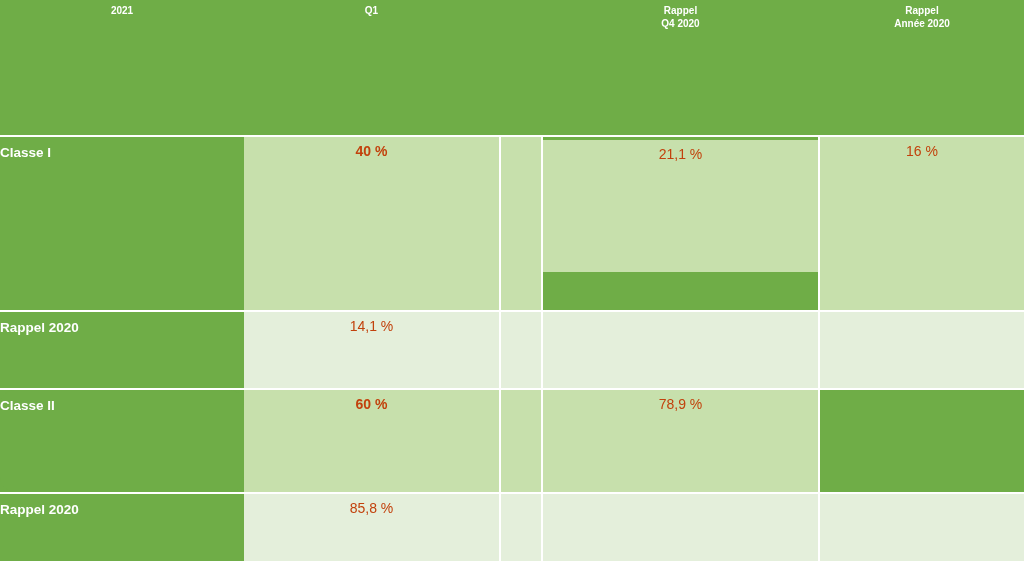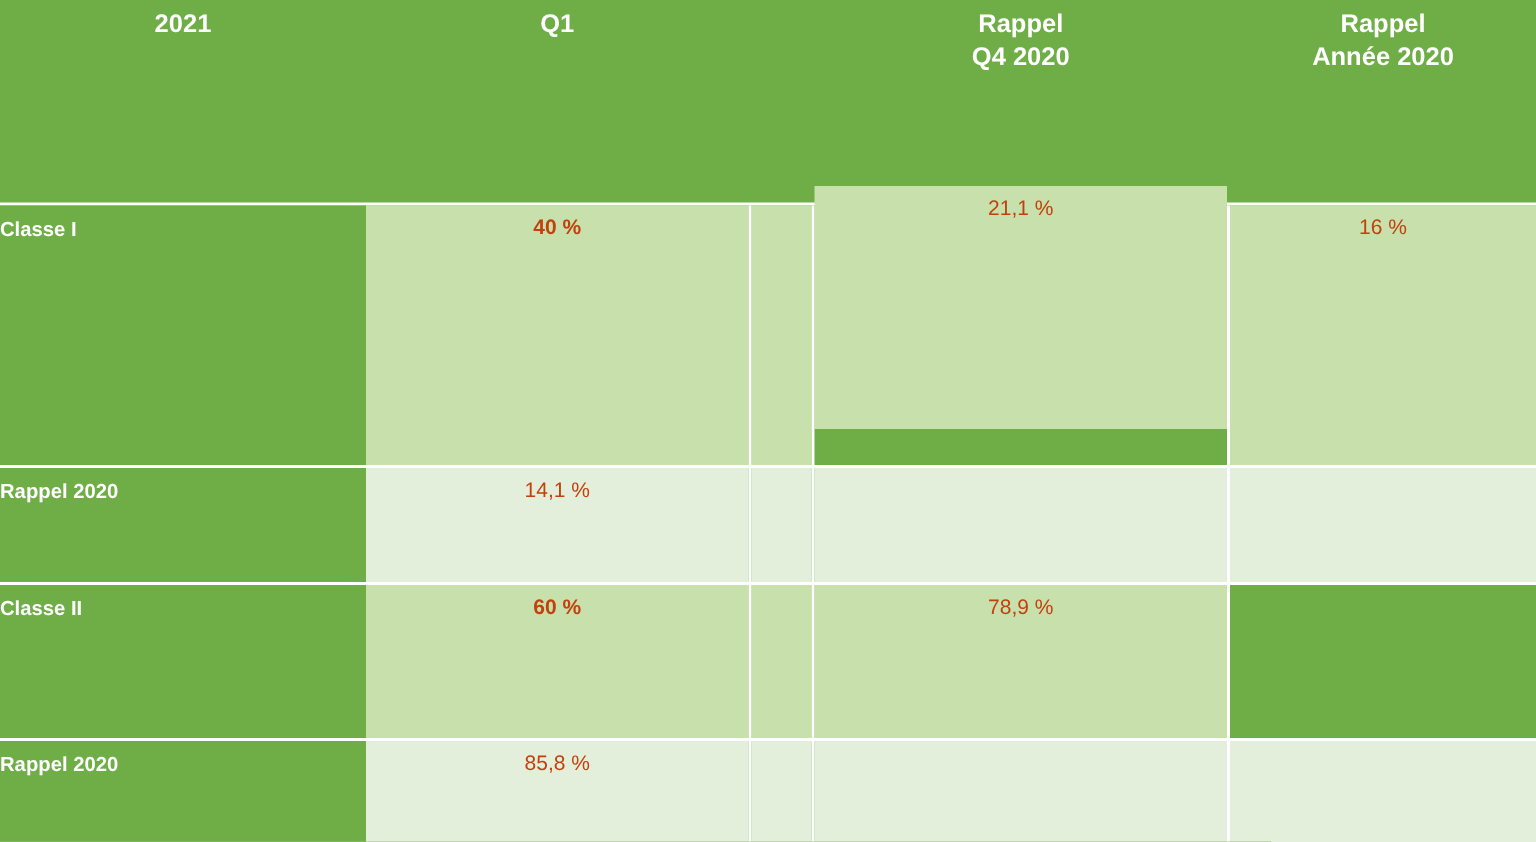--- a/index.html
+++ b/index.html
@@ -40,21 +40,21 @@
     position: absolute;
     left: 0;
     top: 0;
     width: 1024px;
     height: 135px;
     background: #6fad47;
   }
   .header-cell {
     color: #ffffff;
     font-weight: bold;
-    font-size: 17px;
+    font-size: 10px;
     text-align: center;
     padding-top: 5px;
     line-height: 1.28;
   }
 
   
   .label-cell {
     justify-content: flex-start;
     padding-left: 0;
     padding-top: 8px;
@@ -96,21 +96,21 @@
     <div class="cell header-cell" style="left:543px; top:0px;  width:275px; height:135px;">Rappel
 Q4 2020</div>
     <div class="cell header-cell" style="left:820px; top:0px;  width:204px; height:135px;">Rappel
 Année 2020</div>
   </div>
 
   <div class="hsep" style="top:135px;"></div>
   <div class="cell label-cell" style="left:0px; top:137px; width:244px; height:173px;">Classe I</div>
   <div class="cell tone-main bold-val" style="left:244px; top:137px; width:255px; height:173px;">40 %</div>
   <div class="cell tone-main" style="left:501px; top:137px; width:40px; height:173px;"></div>
-  <div class="cell tone-main" style="left:543px; top:124px; width:275px; height:162px;">21,1 %</div>
+  <div class="cell tone-main" style="left:543px; top:140px; width:275px; height:132px;">21,1 %</div>
   <div class="cell tone-main" style="left:820px; top:137px; width:204px; height:173px;">16 %</div>
 
   <div class="hsep" style="top:310px;"></div>
   <div class="cell label-cell" style="left:0px; top:312px; width:244px; height:76px;">Rappel 2020</div>
   <div class="cell tone-alt" style="left:244px; top:312px; width:255px; height:76px;">14,1 %</div>
   <div class="cell tone-alt" style="left:501px; top:312px; width:40px; height:76px;"></div>
   <div class="cell tone-alt" style="left:543px; top:312px; width:275px; height:76px;"></div>
   <div class="cell tone-alt" style="left:820px; top:312px; width:204px; height:76px;"></div>
 
   <div class="hsep" style="top:388px;"></div>

